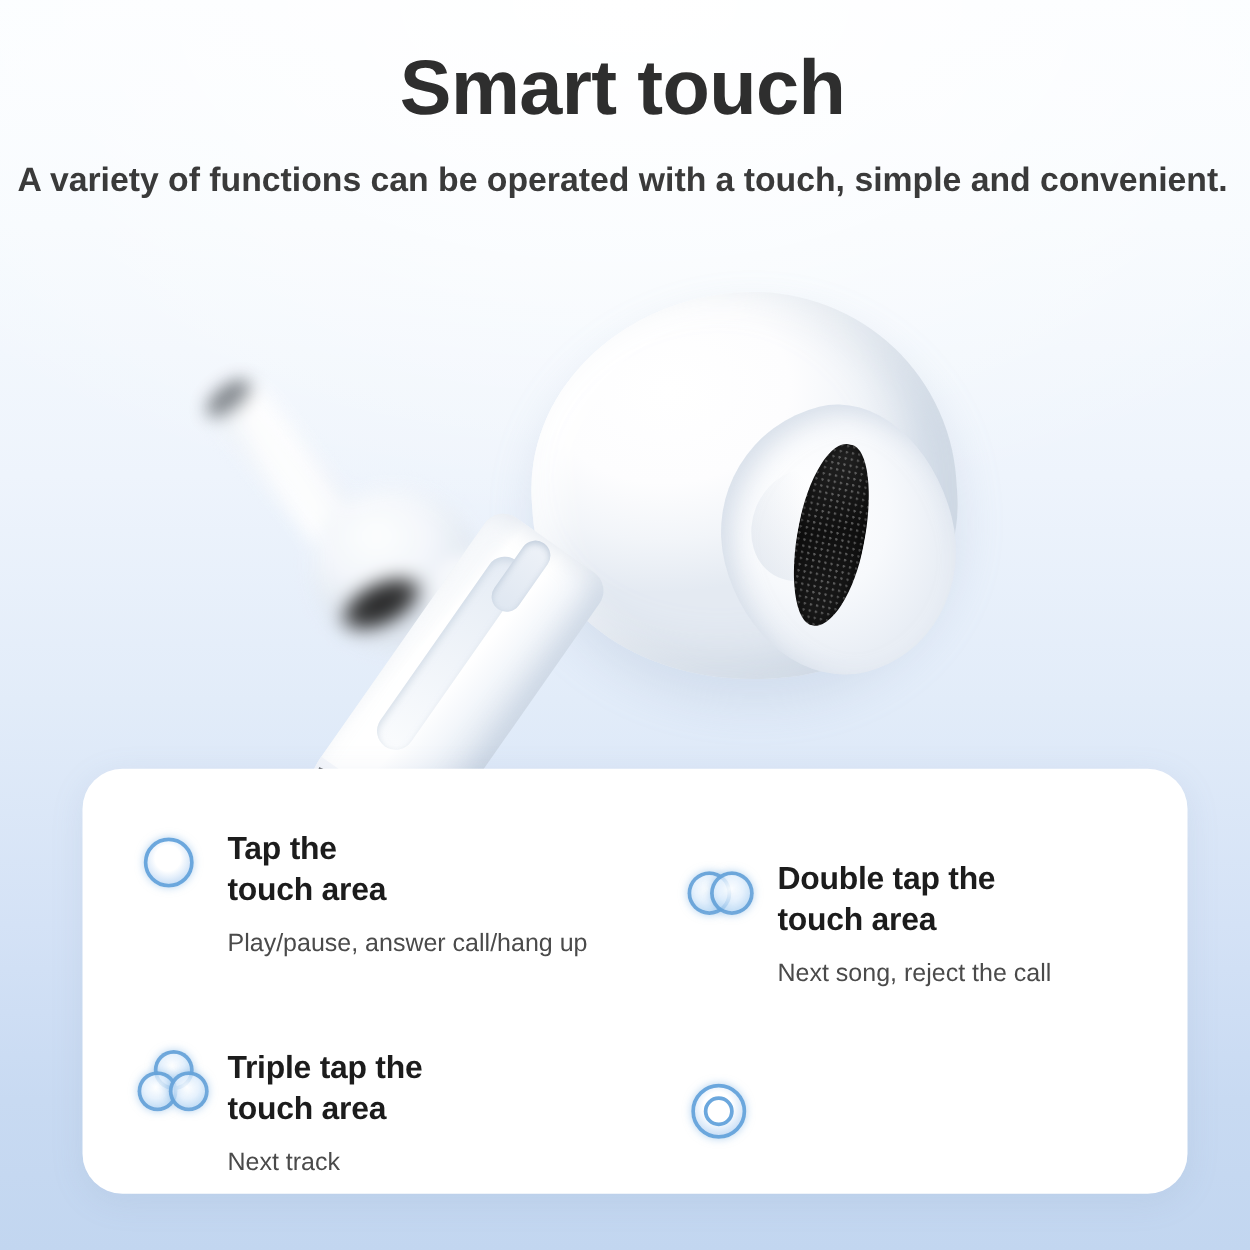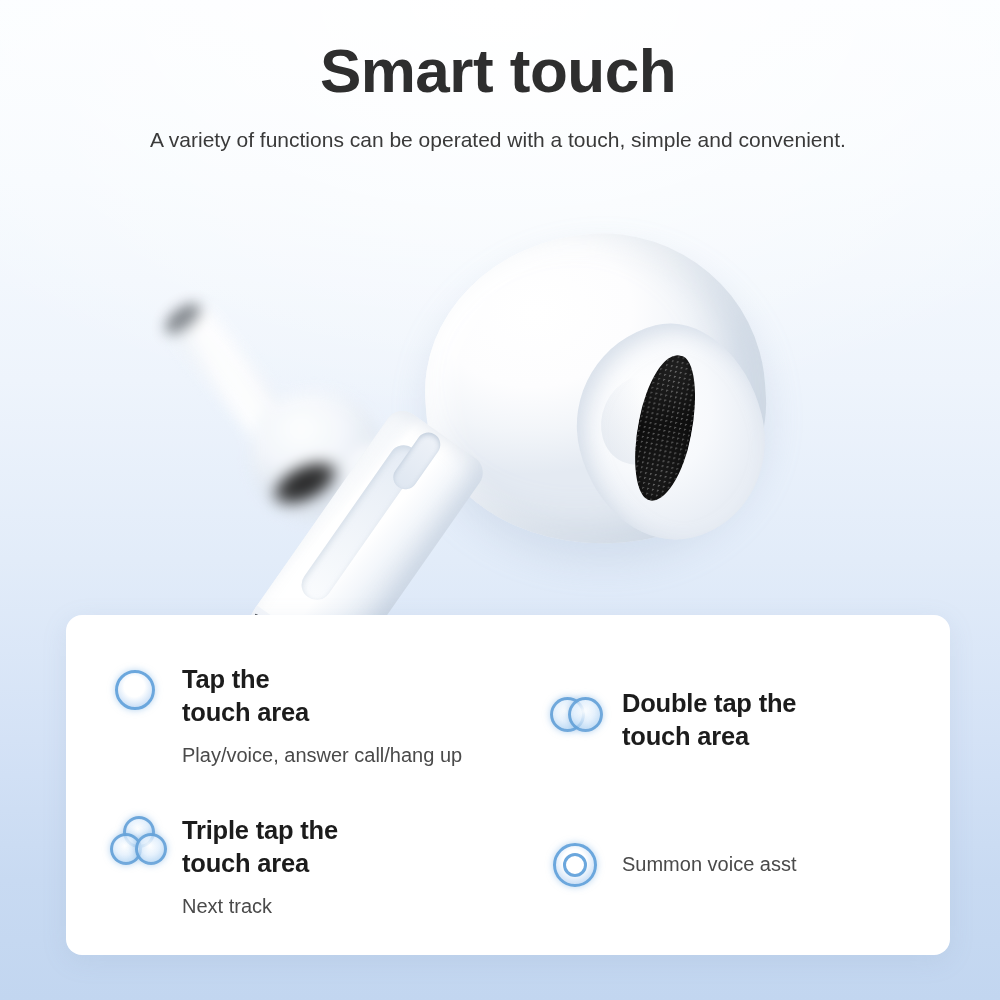--- a/index.html
+++ b/index.html
@@ -28,24 +28,24 @@
   .title {
     margin-top:38px;
     font-size:62px;
     font-weight:700;
     color:#2e2e2e;
     letter-spacing:-0.5px;
     line-height:1.05;
   }
   .subtitle {
     margin-top:22px;
-    font-size:21px;
+    font-size:27px;
     color:#3a3a3a;
     line-height:1.42;
-    font-weight:400;
+    font-weight:700;
   }
 
   
   .stage { position:absolute; left:0; top:200px; width:1000px; height:470px; }
 
   
   .bud-rear {
     position:absolute;
     left:150px; top:95px;
     width:270px; height:240px;
@@ -204,21 +204,21 @@
     background:radial-gradient(50% 50% at 50% 50%, rgba(150,170,198,.30), rgba(150,170,198,0) 72%);
     filter:blur(7px);
   }
 
   
   .card {
     position:absolute;
     left:66px; top:615px;
     width:884px; height:340px;
     background:#ffffff;
-    border-radius:16px;
+    border-radius:32px;
     box-shadow:0 6px 26px rgba(120,145,180,.13);
     padding:46px 44px 0 44px;
   }
   .grid {
     display:grid;
     grid-template-columns:1fr 1fr;
     grid-template-rows:auto auto;
     row-gap:44px;
     column-gap:24px;
   }
@@ -318,31 +318,32 @@
 
   <div class="card">
     <div class="grid">
 
       <div class="feature">
         <div class="icon-wrap ic-single">
           <span class="c c1"></span>
         </div>
         <div class="ftext">
           <div class="fhead">Tap the<br>touch area</div>
-          <div class="fdesc">Play/voice, answer call/hang up</div>
+          <div class="fdesc">Play/pause, answer call/hang up</div>
         </div>
       </div>
 
       <div class="feature card-col-2">
         <div class="icon-wrap ic-double">
           <span class="c c-translucent c1"></span>
           <span class="c c-translucent c2"></span>
         </div>
         <div class="ftext">
           <div class="fhead">Double tap the<br>touch area</div>
+          <div class="fdesc">Next song, reject the call</div>
         </div>
       </div>
 
       <div class="feature">
         <div class="icon-wrap ic-triple">
           <span class="c c-translucent c1"></span>
           <span class="c c-translucent c2"></span>
           <span class="c c-translucent c3"></span>
         </div>
         <div class="ftext">
@@ -350,20 +351,19 @@
           <div class="fdesc">Next track</div>
         </div>
       </div>
 
       <div class="feature card-col-2">
         <div class="icon-wrap ic-long">
           <span class="c c1"></span>
           <span class="c c2"></span>
         </div>
         <div class="ftext">
-          <div class="fdesc">Summon voice asst</div>
         </div>
       </div>
 
     </div>
   </div>
 
 </div>
 
 </body></html>

